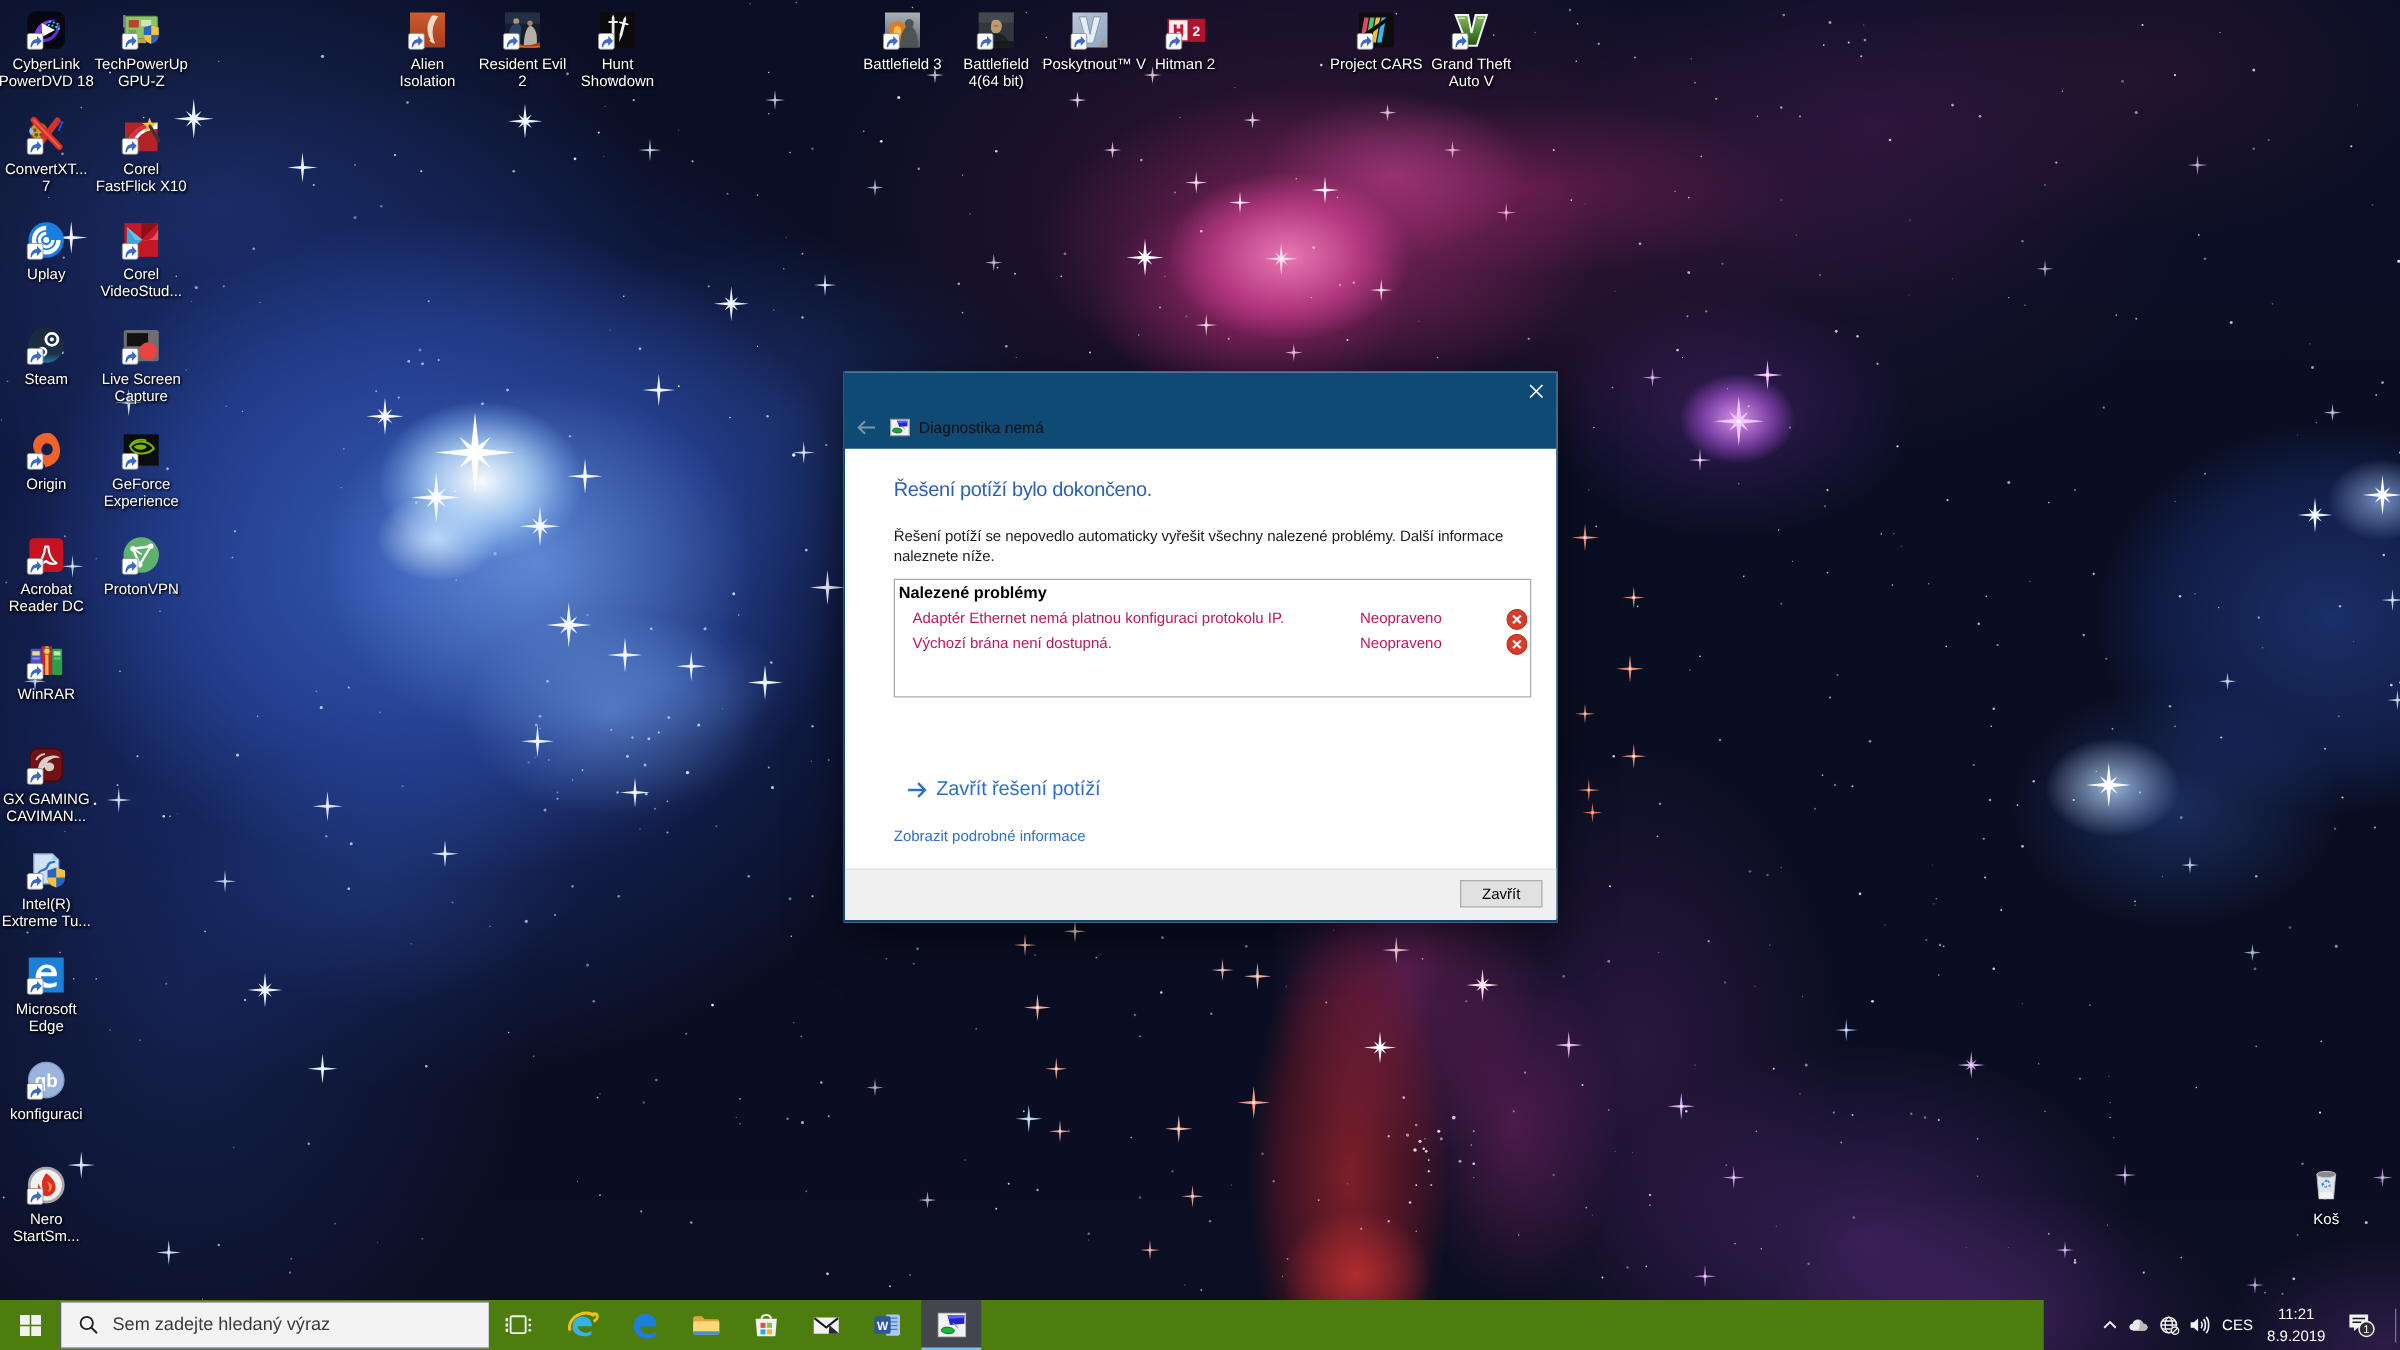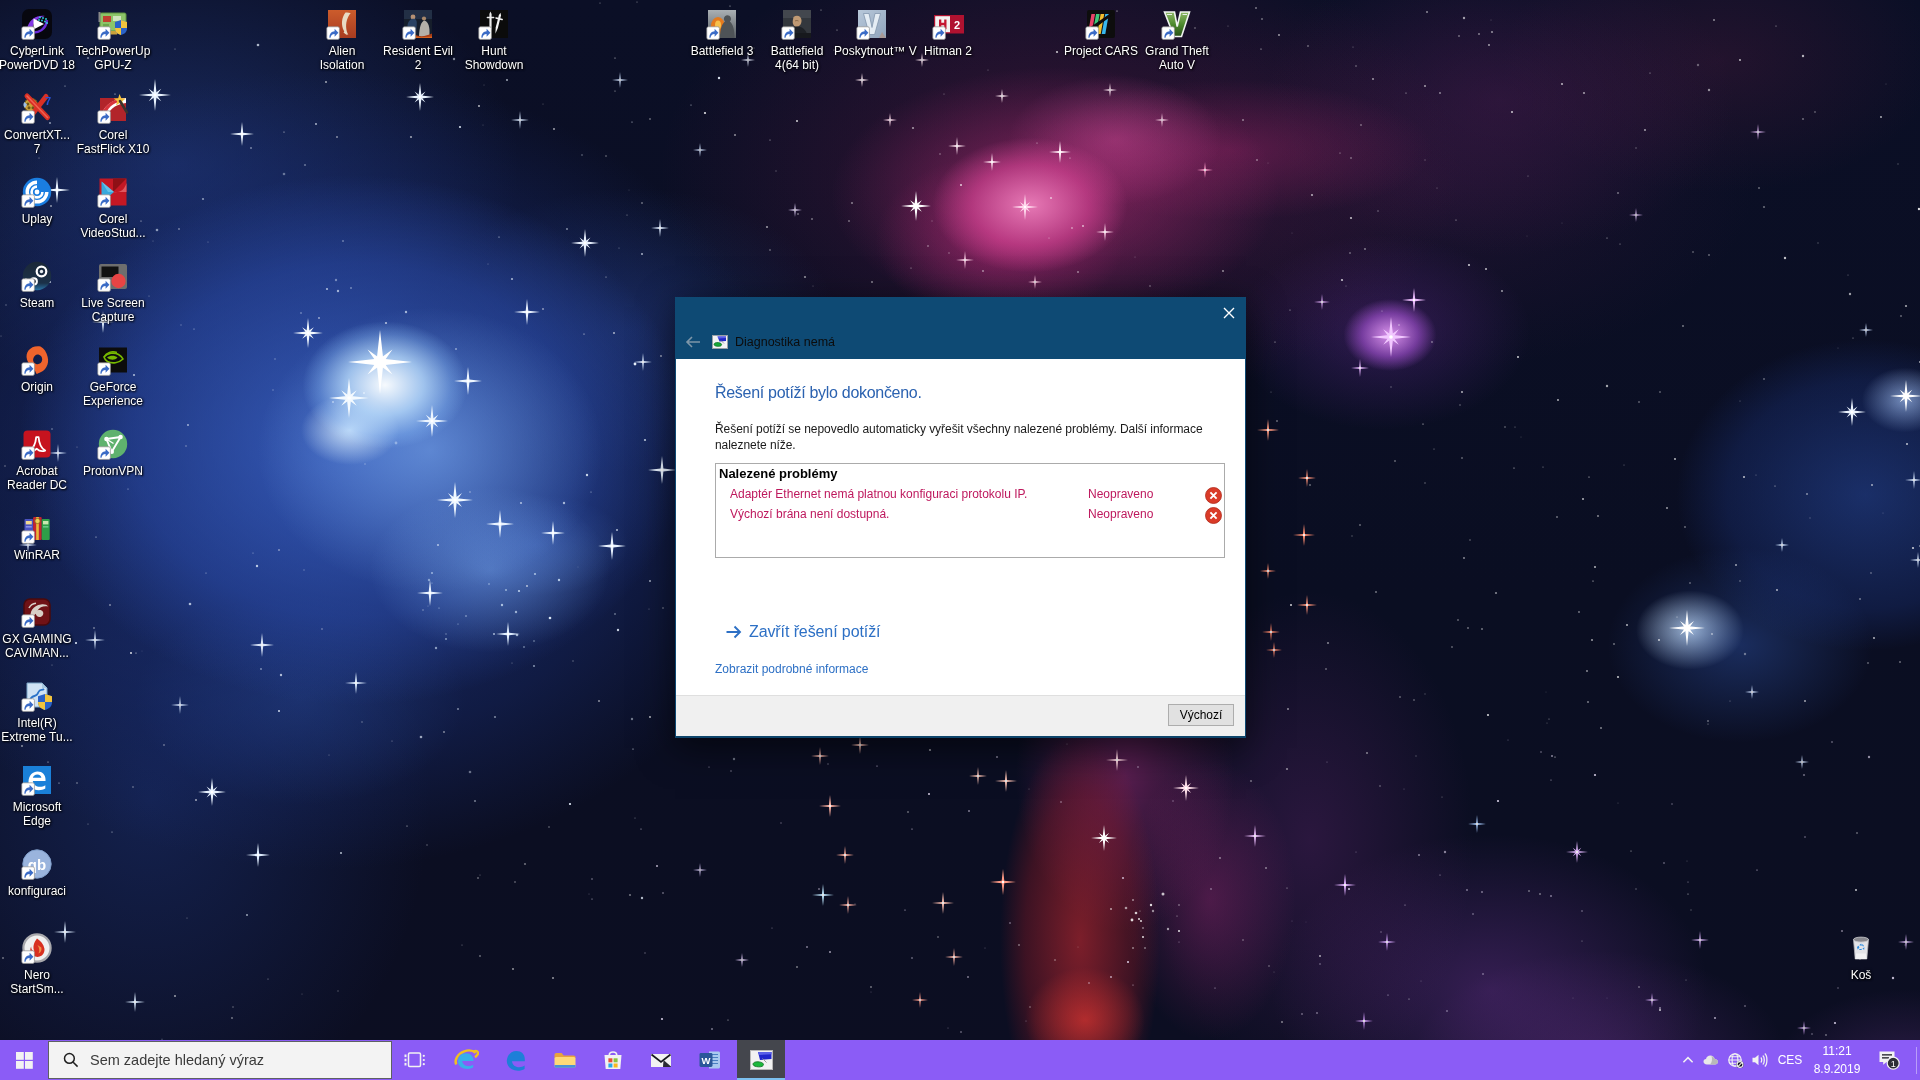--- a/index.html
+++ b/index.html
@@ -58,21 +58,21 @@
 #dlg .perr{position:absolute;left:489px}
 #dlg .fbox{position:absolute;left:39px;top:267px;width:510px;height:39px;border:1px solid #b9cfe4;display:flex;align-items:center}
 #dlg .fbox .larr{margin-left:10px}
 #dlg .fbox span{margin-left:7px;font-size:16px;letter-spacing:-0.1px;color:#2d70c5}
 #dlg .cl2{position:absolute;left:39px;top:323px;width:510px;height:22px;display:flex;align-items:center}
 #dlg .cl2 .larr{margin-left:10px}
 #dlg .cl2 span{margin-left:7px;font-size:16px;letter-spacing:-0.1px;color:#2d70c5}
 #dlg .slink{position:absolute;left:39px;top:364px;font-size:12px;color:#2d70c5}
 #dlg .foot{position:absolute;left:0;top:397px;width:569px;height:41px;background:#f0f0f0;border-top:1px solid #dfdfdf}
 #dlg .btn{position:absolute;right:11px;top:8px;width:66px;height:22px;background:#e1e1e1;border:1px solid #adadad;font-size:12px;color:#000;text-align:center;line-height:20px}
-#bar{position:absolute;left:0;top:1040px;width:1920px;height:40px;background:#8b5cf6}
+#bar{position:absolute;left:0;top:1040px;width:1635px;height:40px;background:#4d7c0f}
 #start{position:absolute;left:16px;top:12px;width:17px;height:17px}
 #search{position:absolute;left:48px;top:1px;width:344px;height:38px;background:#f3f3f3;border:1px solid #5e6063;display:flex;align-items:center}
 #search svg{margin-left:14px}
 #search span{margin-left:11px;font-size:14.5px;color:#3b3b3b}
 .tbi{position:absolute;top:0;height:40px;display:flex;align-items:center;justify-content:center}
 #actbtn{position:absolute;left:737px;top:0;width:48px;height:40px;background:#44464d;display:flex;align-items:center;justify-content:center}
 #actline{position:absolute;left:0;bottom:0;width:48px;height:2px;background:#7cc0ef}
 #ces{position:absolute;left:1775px;top:0;width:30px;height:40px;font-size:12px;color:#fff;display:flex;align-items:center;justify-content:center}
 #clock{position:absolute;left:1807px;top:0;width:60px;height:40px;font-size:12px;line-height:18px;color:#fff;text-align:center;padding-top:2px}
 #sdline{position:absolute;left:1916px;top:7px;width:1px;height:27px;background:rgba(255,255,255,0.4)}
@@ -1599,21 +1599,21 @@
       </div>
  </div>
  <div class="cl2">
   <svg class="larr" width="17" height="14" viewBox="0 0 17 14">
         <path d="M1.5 7 L15 7 M9.5 1.5 L15 7 L9.5 12.5" stroke="#2d70c5" stroke-width="1.9" fill="none"></path>
       </svg>
   <span>Zavřít řešení potíží</span>
  </div>
  <div class="slink">Zobrazit podrobné informace</div>
  <div class="foot">
-      <div class="btn">Výchozí</div>
+      <div class="btn">Zavřít</div>
     </div>
 </div>
 <div id="bar">
     <div id="start"><svg width="17" height="17" viewBox="0 0 17 17">
         <rect x="0" y="0" width="7.8" height="7.8" fill="#f2f2f2"></rect>
         <rect x="9" y="0" width="7.8" height="7.8" fill="#f2f2f2"></rect>
         <rect x="0" y="9" width="7.8" height="7.8" fill="#f2f2f2"></rect>
         <rect x="9" y="9" width="7.8" height="7.8" fill="#f2f2f2"></rect>
       </svg></div>
     <div id="search">

